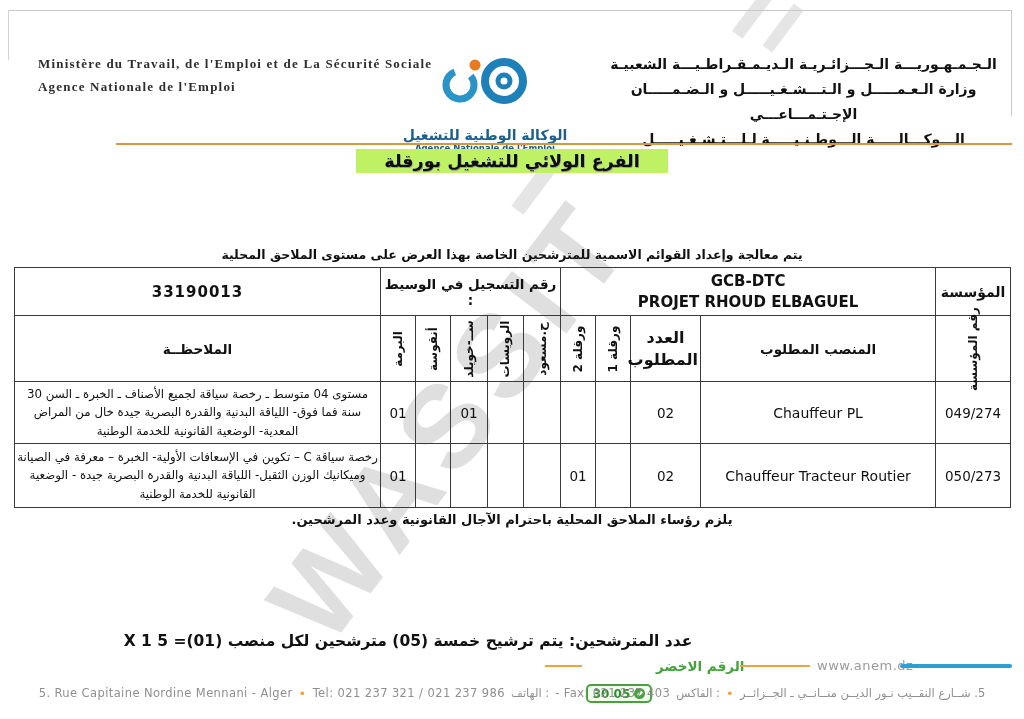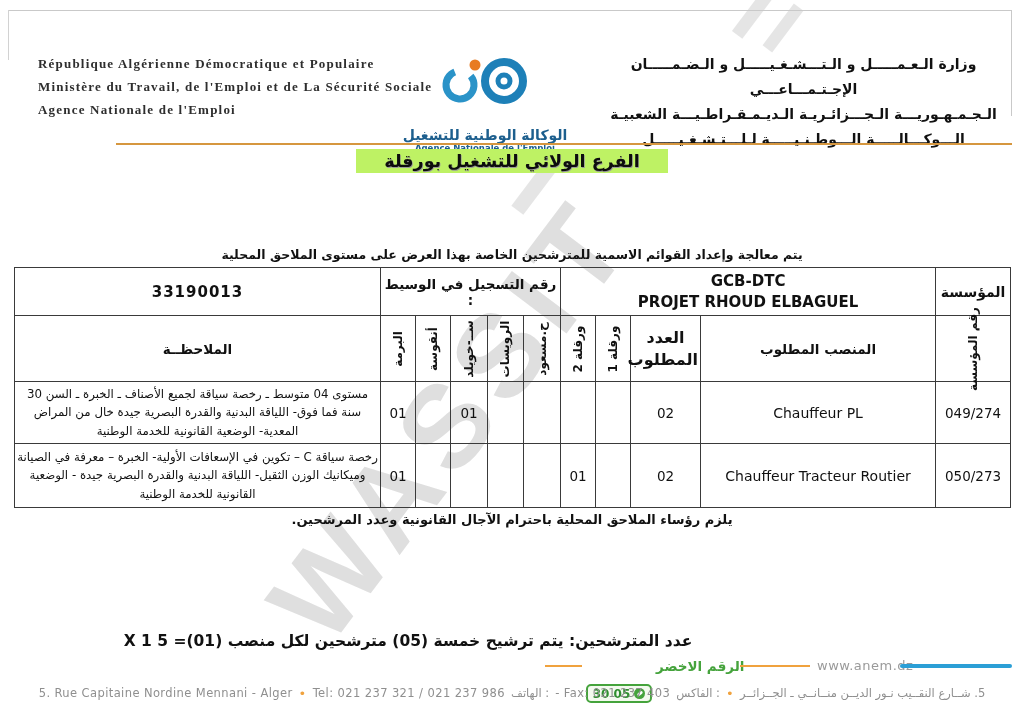--- a/index.html
+++ b/index.html
@@ -103,37 +103,36 @@
   <div class="wm-frag f3"></div>
 
   <div class="frame-top"></div>
   <div class="frame-right"></div>
   <div class="frame-left"></div>
 
   <div class="content">
 
     <div class="header">
       <div class="hdr-fr">
-        <div>République Algérienne Démocratique et Populaire</div>
         <div>Ministère du Travail, de l'Emploi et de La Sécurité Sociale</div>
         <div>Agence  Nationale  de  l'Emploi</div>
       </div>
       <div class="hdr-logo">
         <svg width="118" height="52" viewBox="0 0 118 52">
           <circle cx="34" cy="31" r="14" fill="none" stroke="#2a93c8" stroke-width="7" stroke-dasharray="70 18" transform="rotate(-40 34 31)"></circle>
           <circle cx="49" cy="11" r="5.5" fill="#e87b22"></circle>
           <circle cx="78" cy="27" r="19" fill="none" stroke="#1d80b8" stroke-width="8"></circle>
           <circle cx="78" cy="27" r="6" fill="none" stroke="#1d80b8" stroke-width="5"></circle>
         </svg>
         <div class="logo-ar">الوكالة الوطنية للتشغيل</div>
         <div class="logo-fr">Agence Nationale de l'Emploi</div>
       </div>
       <div class="hdr-ar">
+        <div>الـجـمـهـوريـــة الـجـــزائـريـة الـديـمـقـراطـيـــة الشعبيـة</div>
         <div>وزارة الـعـمـــــل و الـتـــشـغـيـــــل و الـضـمـــــان الإجـتـمـــاعـــي</div>
-        <div>الـجـمـهـوريـــة الـجـــزائـريـة الـديـمـقـراطـيـــة الشعبيـة</div>
         <div>الـــوكـــالـــــة الـــوطـنـيـــــة لـلـــتـشـغـيـــــل</div>
       </div>
     </div>
 
     <div class="orange-rule"></div>
 
     <div class="title-row">
       <span class="title-chip">الفرع الولائي للتشغيل بورقلة</span>
     </div>
 

